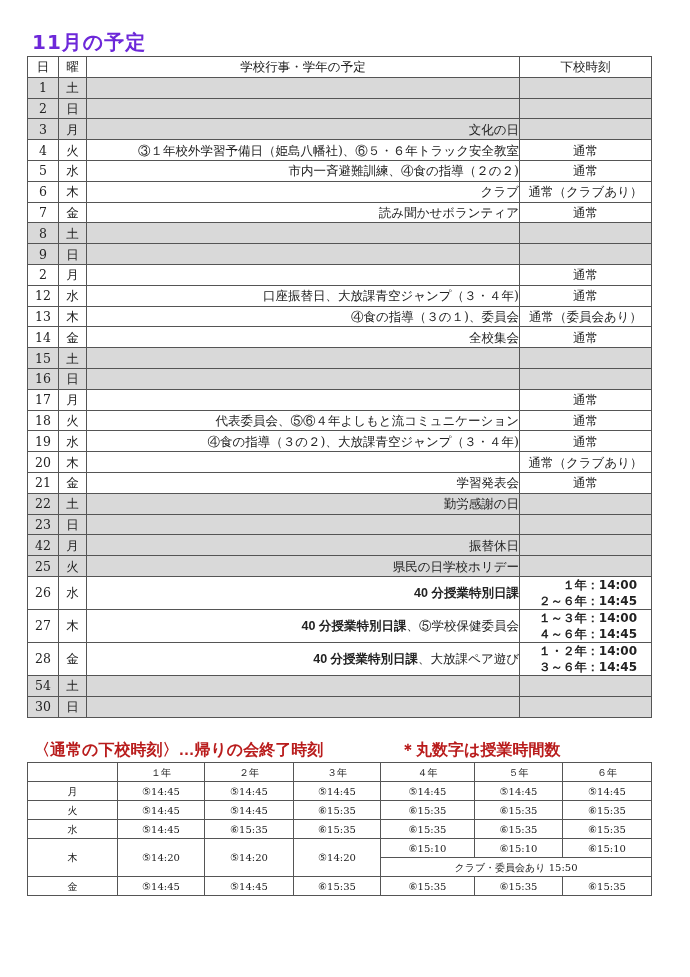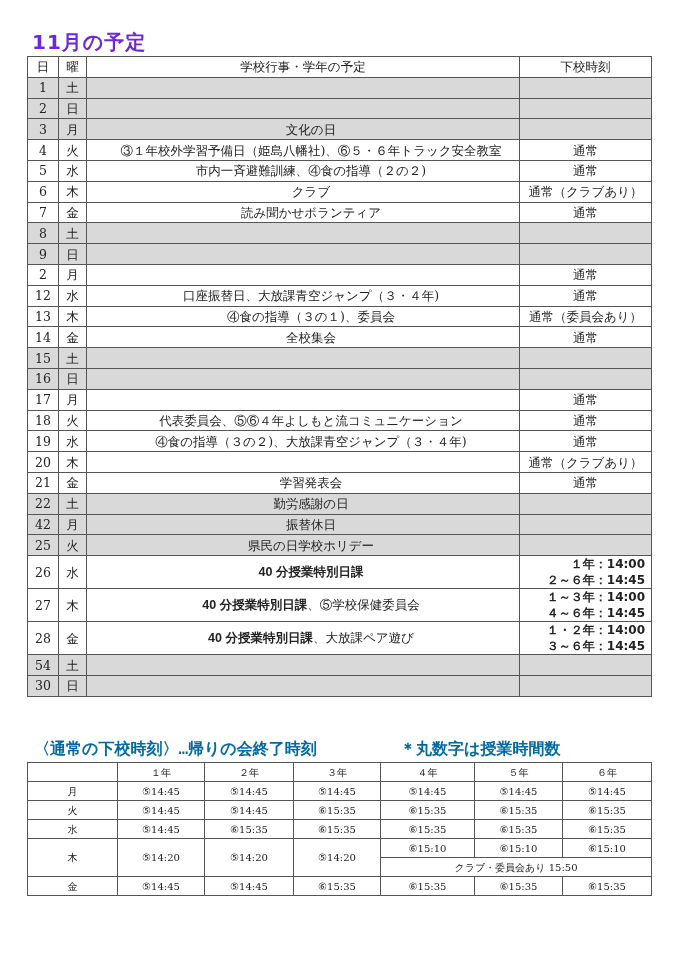--- a/index.html
+++ b/index.html
@@ -4,28 +4,28 @@
 <style>
   html, body { margin:0; padding:0; background:#ffffff; }
   body { width:690px; height:977px; position:relative; overflow:hidden;
          font-family: "DejaVu Serif", "Liberation Serif", serif; color:#222; }
   .title { position:absolute; left:32px; top:30px; font-family:"DejaVu Sans","Liberation Sans",sans-serif;
            font-weight:bold; font-size:20px; color:#6d28d9; letter-spacing:1px; line-height:24px; }
   table.main { position:absolute; left:27px; top:56px; width:624px; border-collapse:collapse; table-layout:fixed; }
   table.main td, table.main th { border:1px solid #555; font-size:12.5px; font-weight:normal; padding:0; height:19.8px; line-height:19px; overflow:hidden; white-space:nowrap; }
   table.main th { background:#fff; text-align:center; }
   table.main td.num, table.main td.dow { text-align:center; }
-  table.main td.event { padding-left:16px; text-align:center; }
+  table.main td.event { padding-left:16px; text-align:right; }
   table.main td.dismiss { text-align:center; }
   table.main tr.gray td { background:#d9d9d9; }
   table.main tr.tall td { height:31.5px; }
-  table.main td.times { text-align:right; padding-right:6px; font-family:"DejaVu Sans","Liberation Sans",sans-serif; font-weight:bold; font-size:12px; line-height:16px; white-space:pre; }
+  table.main td.times { text-align:right; padding-right:14px; font-family:"DejaVu Sans","Liberation Sans",sans-serif; font-weight:bold; font-size:12px; line-height:16px; white-space:pre; }
   .bold { font-family:Liberation Sans, sans-serif; font-weight:bold; }
-  .heading2 { position:absolute; left:34px; top:740px; font-family:Liberation Mono, monospace;
-              font-weight:bold; font-size:16px; color:#0369a1; line-height:20px; white-space:nowrap; }
+  .heading2 { position:absolute; left:34px; top:740px; font-family:Liberation Sans, sans-serif;
+              font-weight:bold; font-size:16px; color:#b91c1c; line-height:20px; white-space:nowrap; }
   .heading2 .note { position:absolute; left:366px; top:0; }
   table.sched { position:absolute; left:27px; top:762px; width:624px; border-collapse:collapse; table-layout:fixed; }
   table.sched td { border:1px solid #555; text-align:center; font-size:10px; height:18px; line-height:17px; padding:0; white-space:nowrap; }
   table.sched td.club { border-top:1px solid #999; }
 </style>
 </head>
 <body>
 
 <div class="title">11月の予定</div>
 
@@ -165,20 +165,26 @@
         <td class="event">学習発表会</td>
         <td class="dismiss">通常</td>
       </tr>
       <tr class="gray">
         <td class="num">22</td>
         <td class="dow">土</td>
         <td class="event">勤労感謝の日</td>
         <td class="dismiss"></td>
       </tr>
       <tr class="gray">
+        <td class="num">23</td>
+        <td class="dow">日</td>
+        <td class="event"></td>
+        <td class="dismiss"></td>
+      </tr>
+      <tr class="gray">
         <td class="num">42</td>
         <td class="dow">月</td>
         <td class="event">振替休日</td>
         <td class="dismiss"></td>
       </tr>
       <tr class="gray">
         <td class="num">25</td>
         <td class="dow">火</td>
         <td class="event">県民の日学校ホリデー</td>
         <td class="dismiss"></td>

